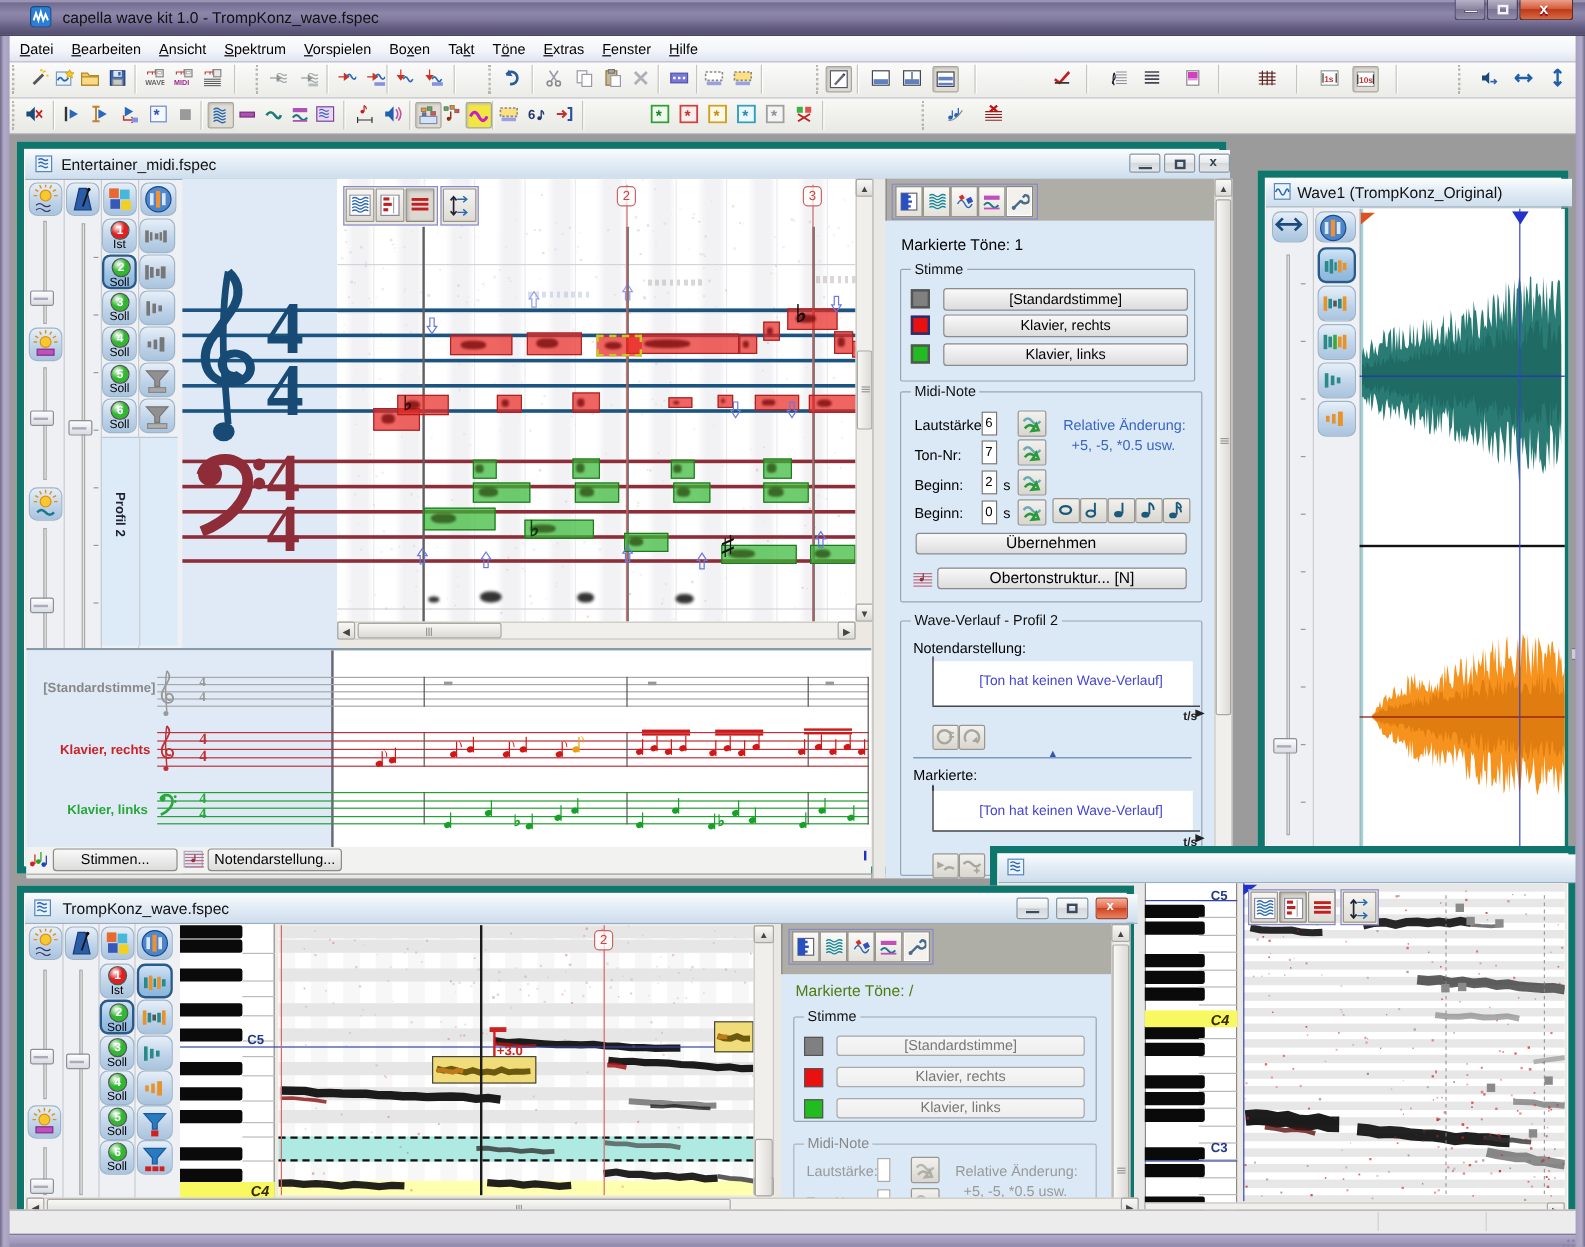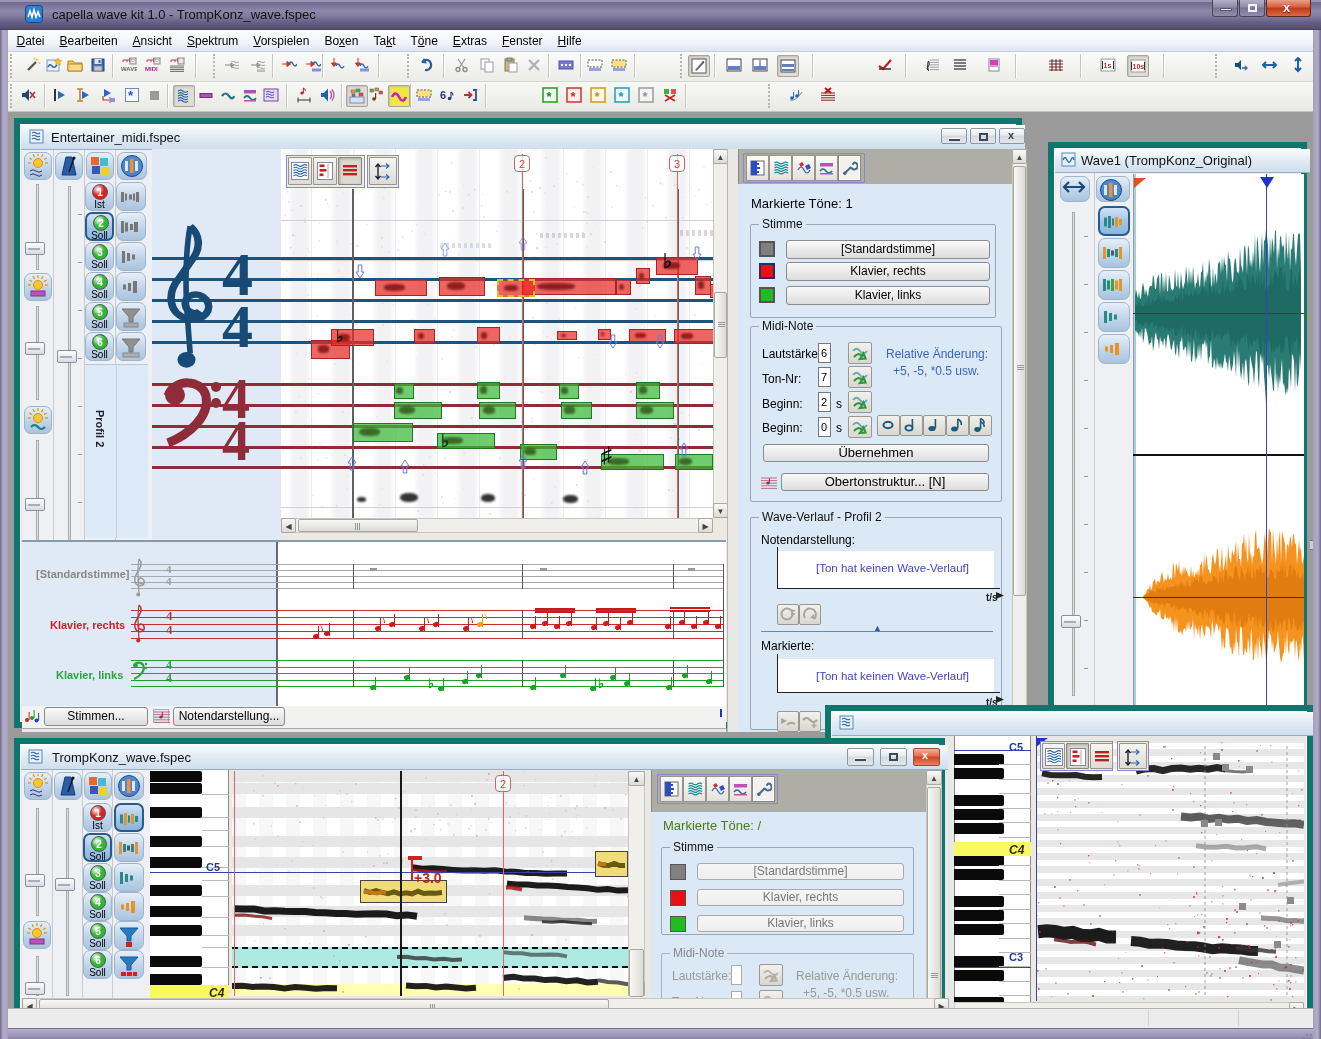--- a/index.html
+++ b/index.html
@@ -2699,21 +2699,21 @@
       <div class="abs" style="left:575px;top:107px;width:33px;height:26px;background:#f0dc78;border:1.5px solid #444;"><svg width="31" height="24" viewBox="0 0 31 24" style="">
           <path d="M2.0 11.3 L7.4 13.2 L12.8 13.5 L18.2 11.5 L23.6 13.6 L29.0 13.5" stroke="#6a5a10" stroke-width="5" fill="none"></path>
           <path d="M2 12 L10 12" stroke="#c07818" stroke-width="4"></path>
         </svg></div>
       <div class="abs" style="left:214px;top:27px;width:1px;height:225px;background:#dd6666;"></div>
       <div class="abs" style="left:483px;top:27px;width:1px;height:225px;background:#dd6666;"></div>
       <div class="abs" style="left:475px;top:31px;width:16px;height:17px;border:1px solid #cc6666;border-radius:4px;background:rgba(255,255,255,0.7);color:#cc4444;font-size:11px;text-align:center;line-height:16px;">2</div>
       <div class="abs" style="left:380px;top:27px;width:2px;height:225px;background:#1a1a1a;"></div>
       <div class="abs" style="left:391px;top:115px;width:2px;height:21px;background:#cc2222;"></div>
       <div class="abs" style="left:388px;top:112px;width:14px;height:4px;background:#cc2222;"></div>
-      <div class="abs" style="left:394px;top:126px;width:30px;height:12px;color:#cc2222;font-size:14px;font-weight:bold;">+3.0</div>
+      <div class="abs" style="left:394px;top:126px;width:30px;height:12px;color:#cc2222;font-size:11px;font-weight:bold;">+3.0</div>
       <div class="abs" style="left:608px;top:27px;width:17px;height:225px;background:#f0efec;border:1px solid #c9c6c0;"></div>
       <div class="abs sbtnv" style="left:608px;top:27px;width:17px;height:15px;line-height:15px;">▲</div>
       <div class="abs sbtnv" style="left:608px;top:237px;width:17px;height:15px;line-height:15px;">▼</div>
       <div class="abs" style="left:609px;top:205px;width:15px;height:48px;background:linear-gradient(90deg,#f8f8f6,#dcdad5);border:1px solid #a9a7a1;border-radius:2px;"></div>
       <div class="abs" style="left:626px;top:26px;width:5px;height:232px;background:#e9e8e4;"></div>
       <div class="abs" style="left:631px;top:26px;width:275px;height:42px;background:#aeaea6;border-left:1px solid #888;"></div>
       <div class="abs" style="left:637px;top:30px;width:121px;height:30px;border:1px solid #8888cc;"></div>
       <div class="abs" style="left:640px;top:32px;width:23px;height:26px;background:linear-gradient(#fbfaf8,#e4e1da);border:1px solid #98958d;">
         <div style="position:absolute;left:3px;top:4px;"><svg width="16" height="16" viewBox="0 0 16 16" style="">
             <rect x="1" y="1" width="13" height="14" fill="#fff" stroke="#667"></rect>

